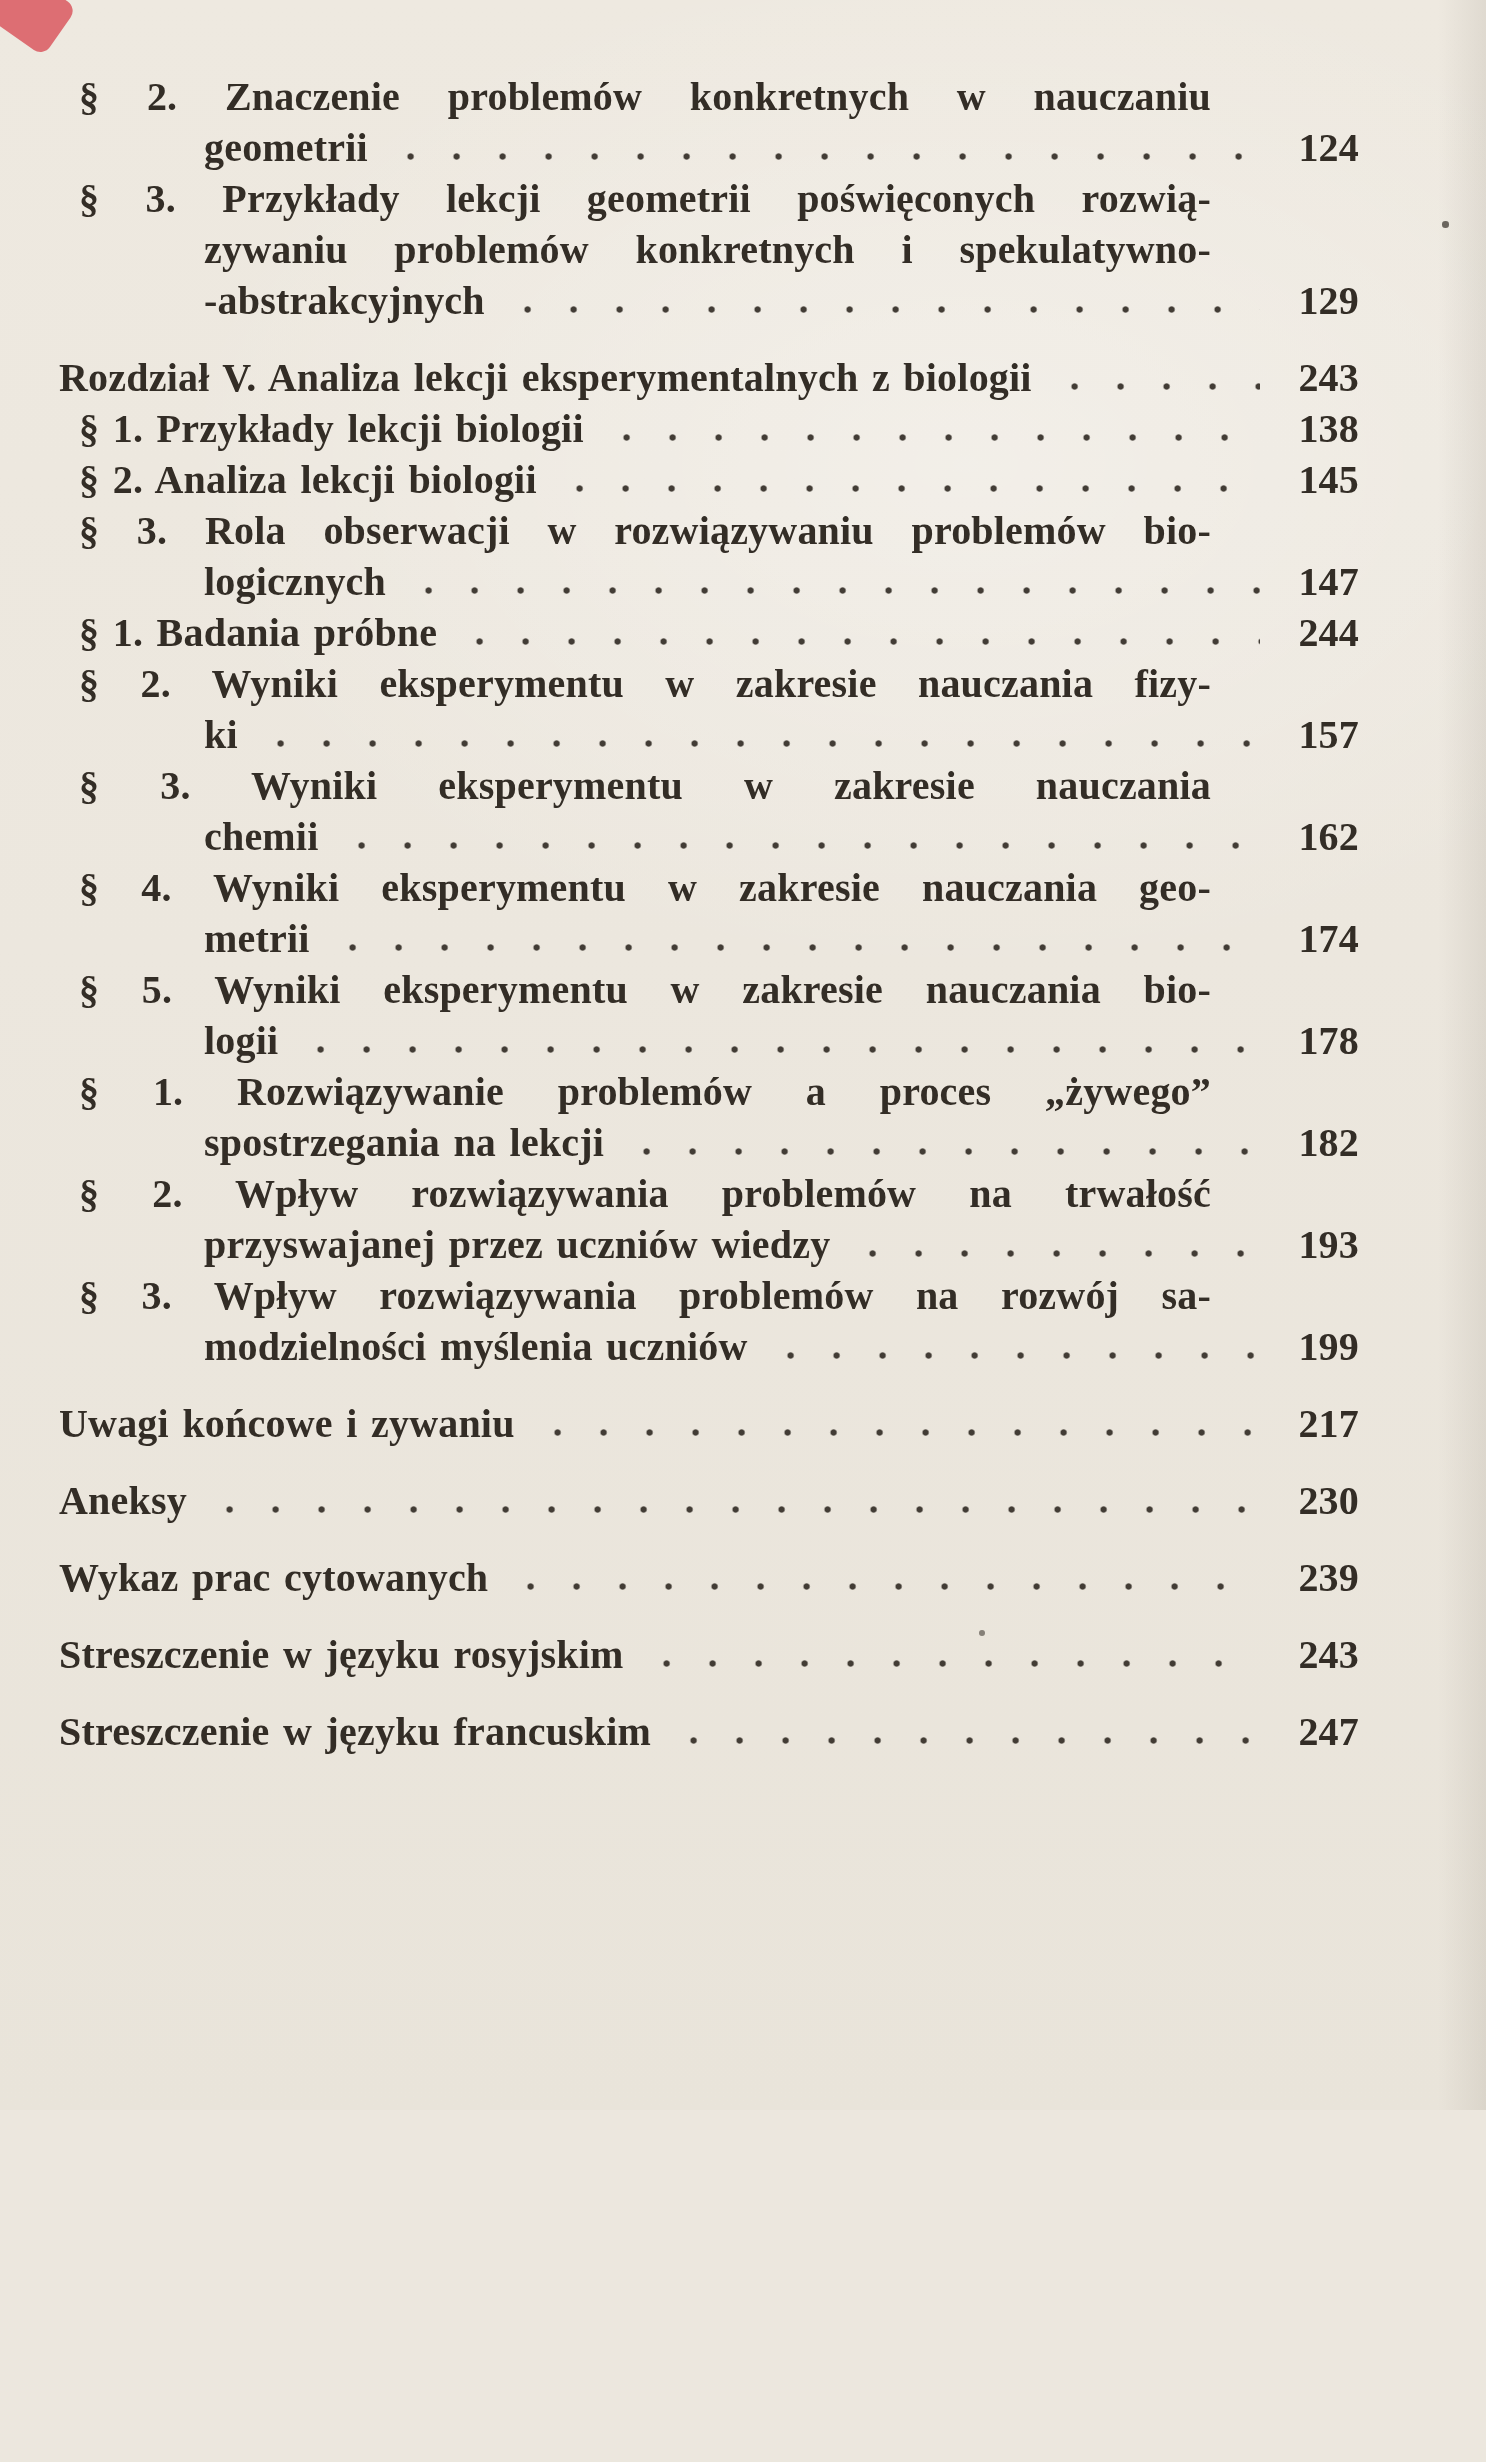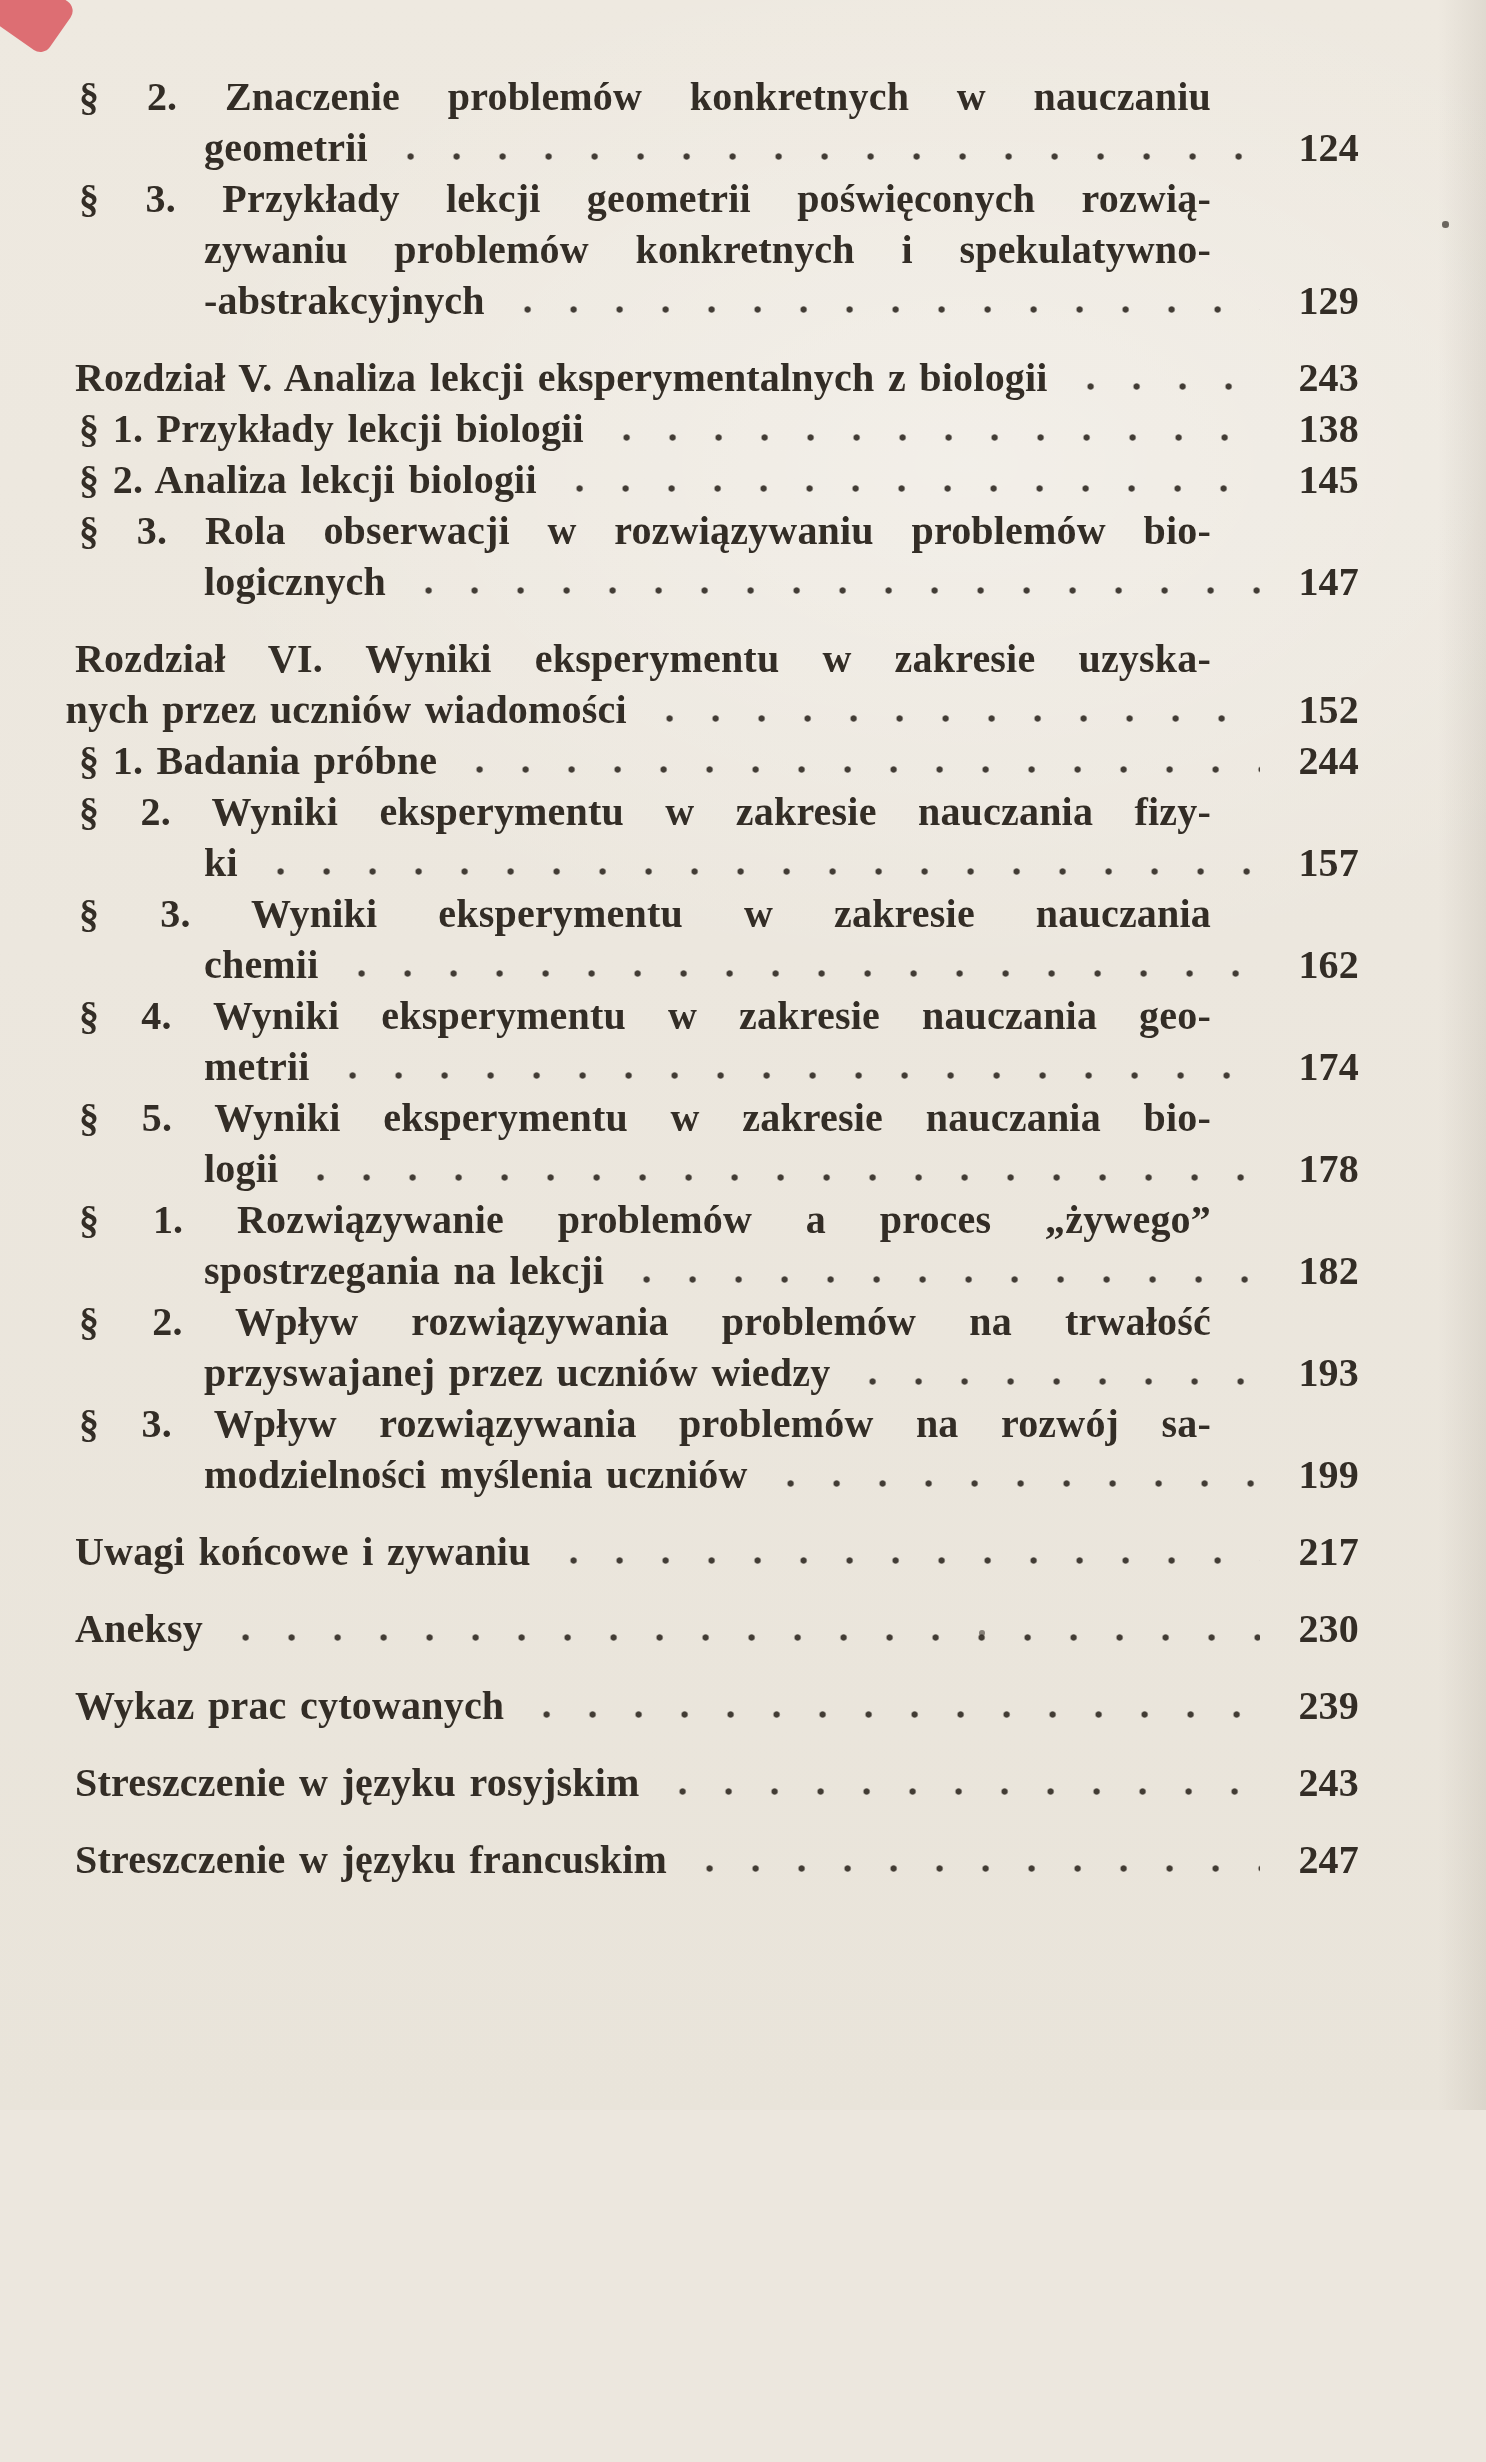--- a/index.html
+++ b/index.html
@@ -47,21 +47,21 @@
     background-image:radial-gradient(circle,var(--ink) 2.7px, rgba(0,0,0,0) 3.6px);
     background-size:46px 9px;
     background-repeat:repeat-x;
     background-position:6.6px calc(100% - 12.4px);
     opacity:.92;
   }
   .page-num{flex:0 0 auto;min-width:79px;text-align:right;white-space:nowrap;}
   
   .level-section .line-first{margin-left:20px;}
   .level-section .line-cont{margin-left:145px;}
-  .level-chapter .line-first{margin-left:16px;}
+  .level-chapter .line-first{margin-left:0;}
   .level-chapter .line-cont{margin-left:6.6px;}
   
   .redmark{position:absolute;background:var(--red);opacity:.82;}
   .m-corner{left:-28px;top:-25px;width:97px;height:59px;transform:rotate(35deg);border-radius:11.5px;}
   .m-edge1{left:-16.5px;top:2260px;width:40px;height:54px;border-radius:50% 62% 55% 48%;transform:rotate(18deg);}
   .m-edge2{left:-23px;top:2331px;width:54px;height:97px;border-radius:10px 21.4px 15px 8.2px;transform:rotate(7deg);}
   .m-edge3{left:-18px;top:2400px;width:46px;height:53px;border-radius:42%;transform:rotate(-14deg);opacity:.75;}
   
   .speck{position:absolute;background:var(--ink);border-radius:50%;opacity:.7;}
   .s1{left:1442px;top:221px;width:6.6px;height:6.6px;}
@@ -118,28 +118,20 @@
     </div>
   </div>
       <div class="entry level-section">
     <div class="body-line line-first">§ 3. Rola obserwacji w rozwiązywaniu problemów bio-</div>
         <div class="last-line line-cont">
       <span class="line-text">logicznych</span>
       <span class="leader"></span>
       <span class="page-num">147</span>
     </div>
   </div>
-      <div class="entry level-chapter gap">
-    <div class="body-line line-first">Rozdział VI. Wyniki eksperymentu w zakresie uzyska-</div>
-        <div class="last-line line-cont">
-      <span class="line-text">nych przez uczniów wiadomości</span>
-      <span class="leader"></span>
-      <span class="page-num">152</span>
-    </div>
-  </div>
       <div class="entry level-section">
     <div class="last-line line-first">
       <span class="line-text">§ 1. Badania próbne</span>
       <span class="leader"></span>
       <span class="page-num">244</span>
     </div>
   </div>
       <div class="entry level-section">
     <div class="body-line line-first">§ 2. Wyniki eksperymentu w zakresie nauczania fizy-</div>
         <div class="last-line line-cont">

